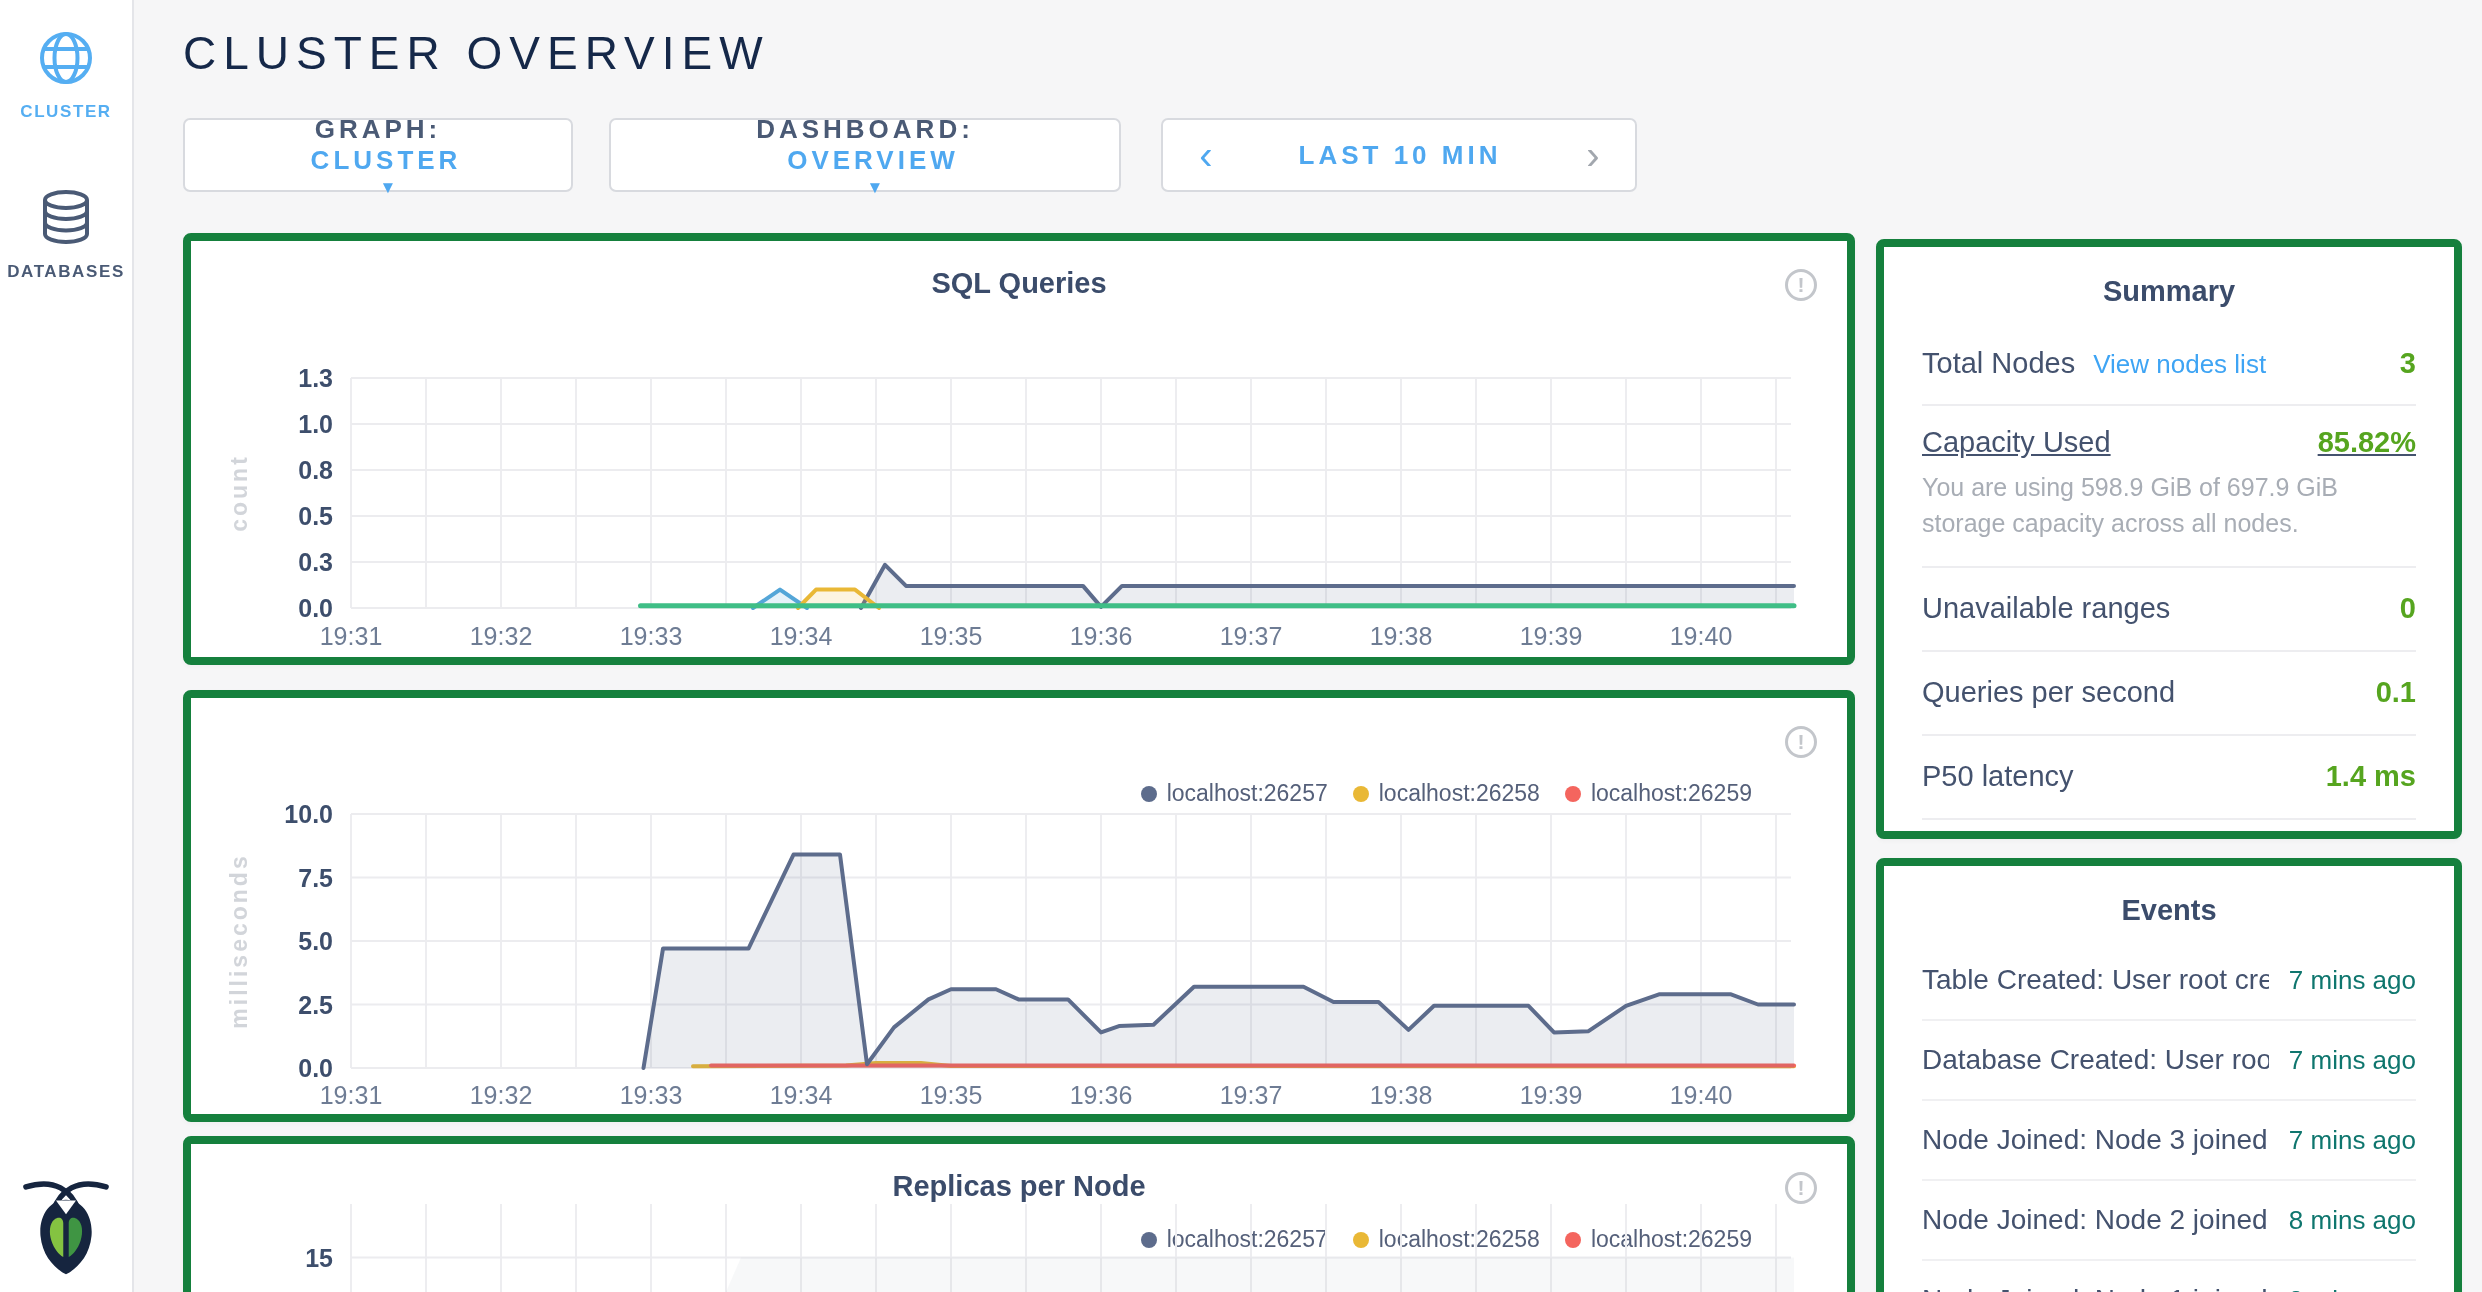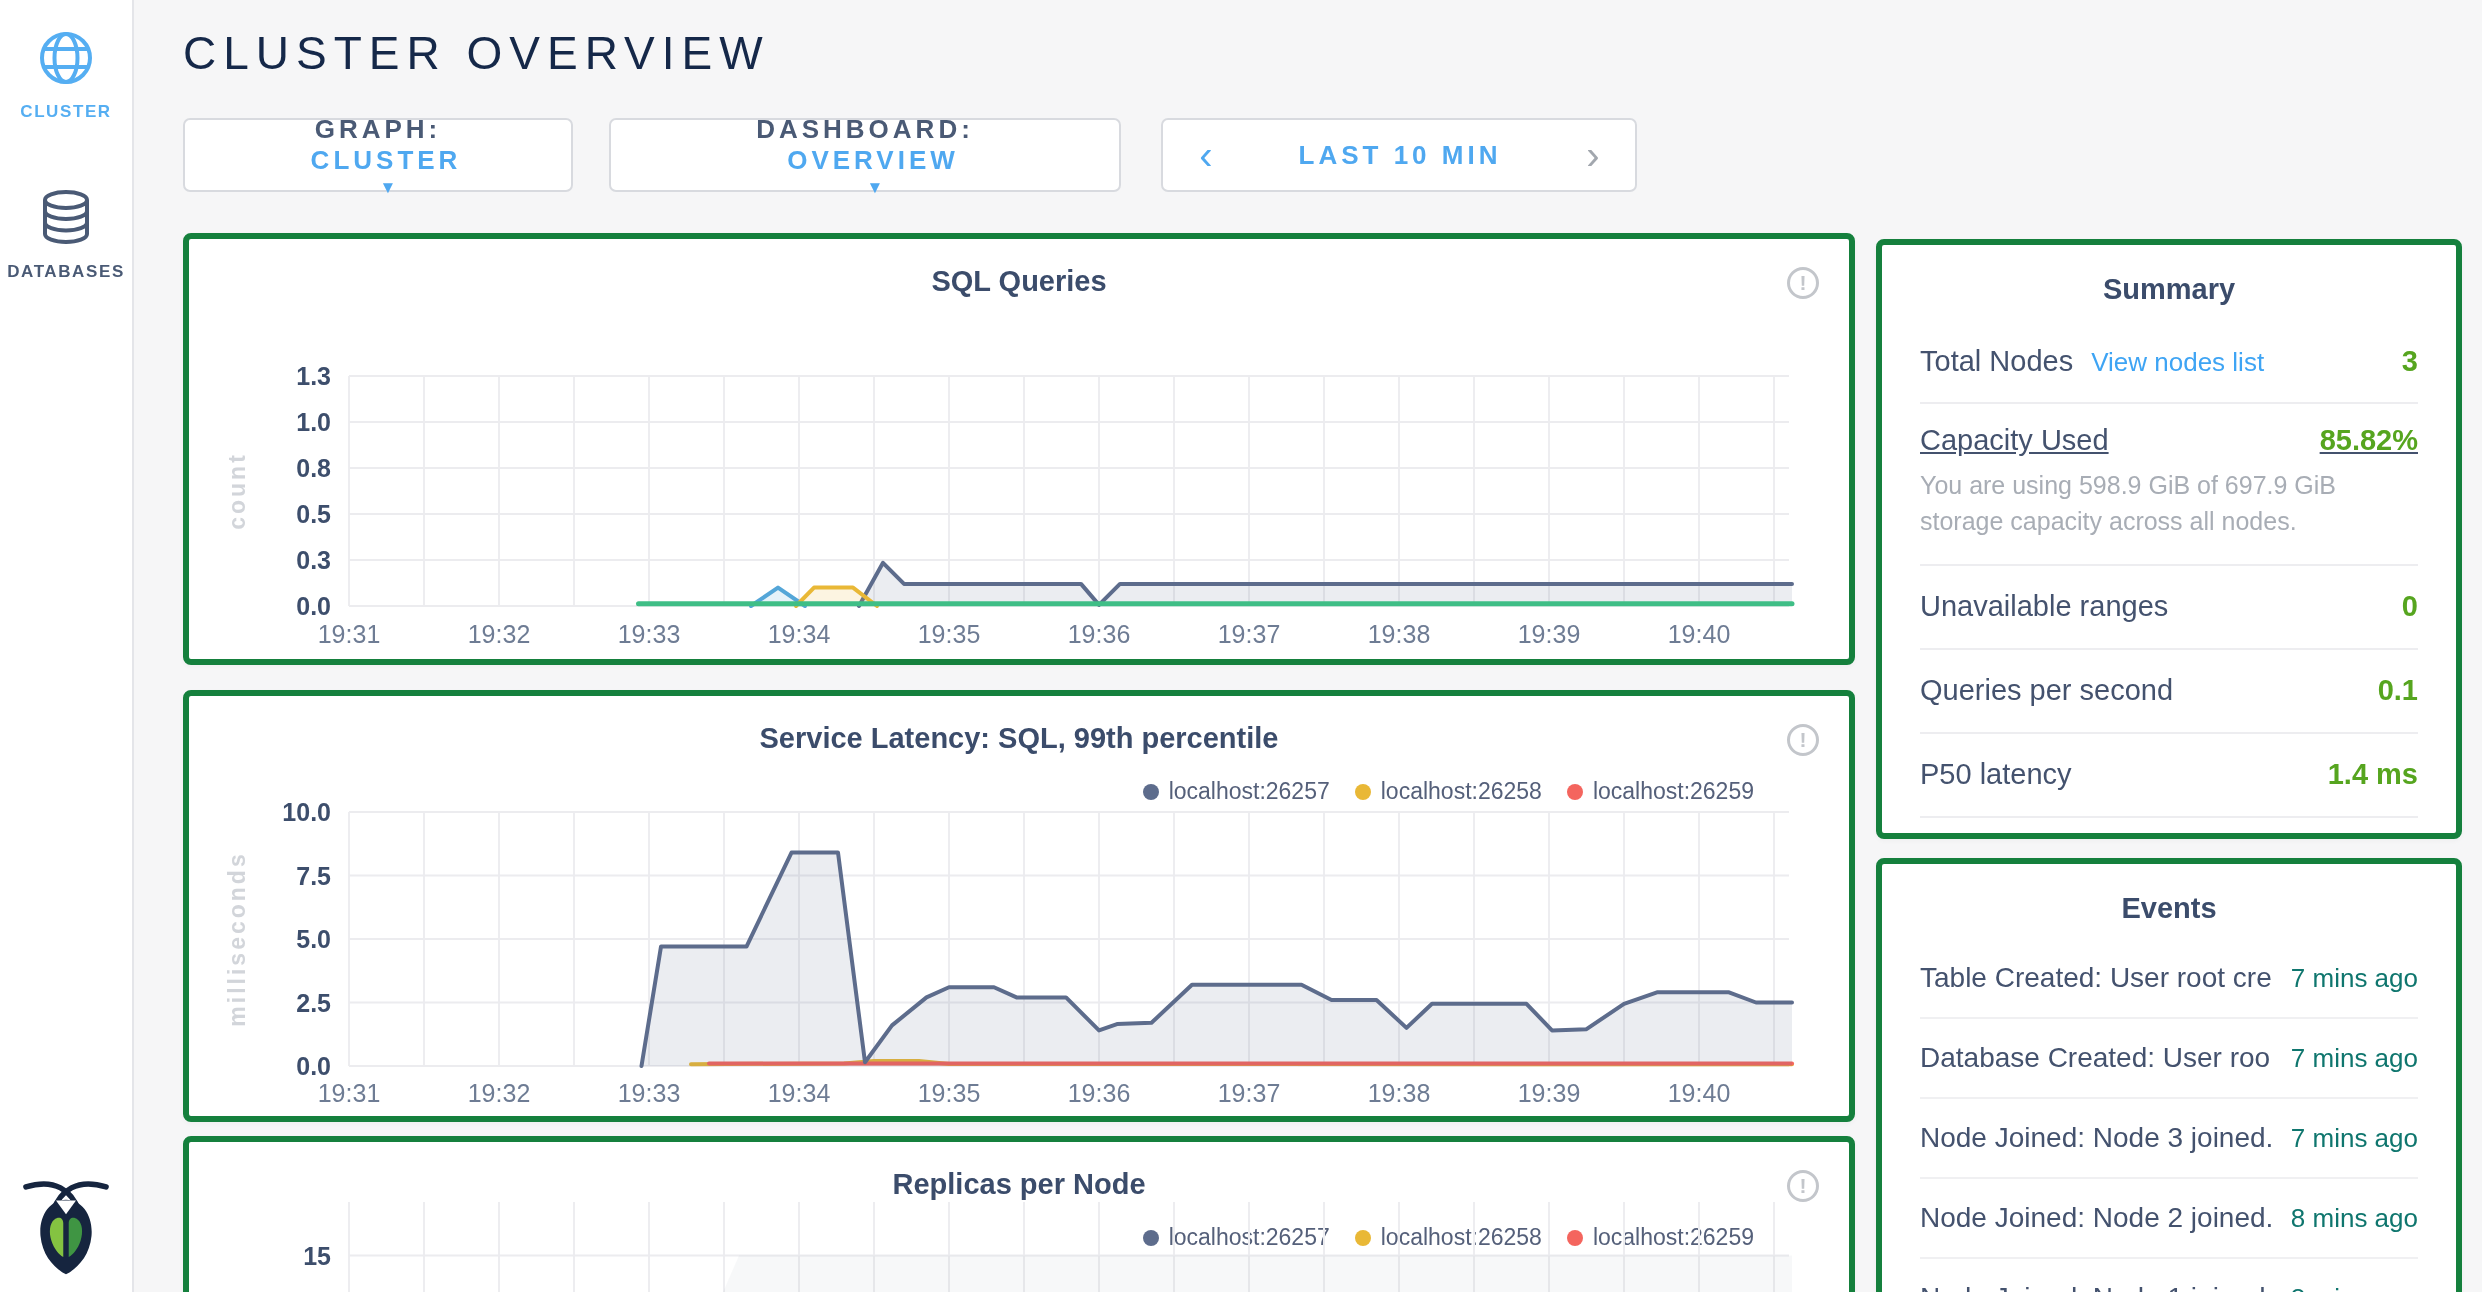--- a/index.html
+++ b/index.html
@@ -28,21 +28,21 @@
   .dd-value{color:#4fa8f0;margin-left:16px;}
   .caret{color:#4fa8f0;font-size:17px;margin-left:24px;transform:translateY(2px);}
   #timerange{display:flex;width:476px;height:74px;background:#fff;border:2px solid #d8dadf;
              border-radius:7px;box-sizing:border-box;overflow:hidden;}
   #timerange button{font-family:inherit;background:transparent;border:none;cursor:pointer;}
   #tr-prev{width:86px;border-right:2px solid #d8dadf;color:#4fa8f0;font-size:40px;line-height:1;}
   #tr-main{flex:1;color:#4fa8f0;font-size:26px;letter-spacing:4px;font-weight:bold;}
   #tr-next{width:84px;border-left:2px solid #d8dadf;background:#ececee;color:#a2a7ae;font-size:40px;line-height:1;}
 
   
-  .card{position:absolute;background:#fff;border:6px solid #15803d;border-radius:8px;
+  .card{position:absolute;background:#fff;border:8px solid #15803d;border-radius:8px;
         box-sizing:border-box;box-shadow:0 2px 5px rgba(0,0,0,0.03);overflow:hidden;}
   #card-sql{left:183px;top:233px;width:1672px;height:432px;}
   #card-latency{left:183px;top:690px;width:1672px;height:432px;}
   #card-replicas{left:183px;top:1136px;width:1672px;height:200px;}
   #card-summary{left:1876px;top:239px;width:586px;height:600px;}
   #card-events{left:1876px;top:858px;width:586px;height:470px;}
 
   .chart-title{position:absolute;top:26px;left:0;width:100%;text-align:center;
                font-size:29px;font-weight:bold;color:#3b4c6b;}
   .info{position:absolute;top:28px;right:30px;width:32px;height:32px;border:3px solid #c3c6cb;
@@ -185,21 +185,20 @@
         <path d="M670.0 367.0 L694.0 323.8 L715.0 344.9 L892.0 344.9 L910.0 365.9 L931.0 344.9 L1603.0 344.9" fill="none" stroke="#5d6c8c" stroke-width="4" stroke-linejoin="round" stroke-linecap="round"></path>
         <path d="M562.0 367.0 L589.0 348.6 L616.0 367.0 L616.0 367 L562.0 367 Z" fill="rgba(84,166,216,0.15)" stroke="none"></path>
         <path d="M562.0 367.0 L589.0 348.6 L616.0 367.0" fill="none" stroke="#54a6d8" stroke-width="4" stroke-linejoin="round" stroke-linecap="round"></path>
         <path d="M607.0 367.0 L625.0 348.6 L664.0 348.6 L688.0 367.0 L688.0 367 L607.0 367 Z" fill="rgba(233,184,54,0.15)" stroke="none"></path>
         <path d="M607.0 367.0 L625.0 348.6 L664.0 348.6 L688.0 367.0" fill="none" stroke="#e9b836" stroke-width="4" stroke-linejoin="round" stroke-linecap="round"></path>
         <path d="M449.5 364.8 L1603.0 364.8" fill="none" stroke="#3fbe86" stroke-width="5" stroke-linejoin="round" stroke-linecap="round"></path>
       </svg>
   </div>
 
   <div class="card" id="card-latency">
-    <div class="chart-title">Service Latency: SQL, 99th percentile</div>
     <span class="info">!</span>
     <div class="legend">
         <span class="legend-item">
           <span class="dot" style="background: rgb(93, 108, 140);"></span>
           <span>localhost:26257</span>
         </span>
         <span class="legend-item">
           <span class="dot" style="background: rgb(233, 184, 54);"></span>
           <span>localhost:26258</span>
         </span>

